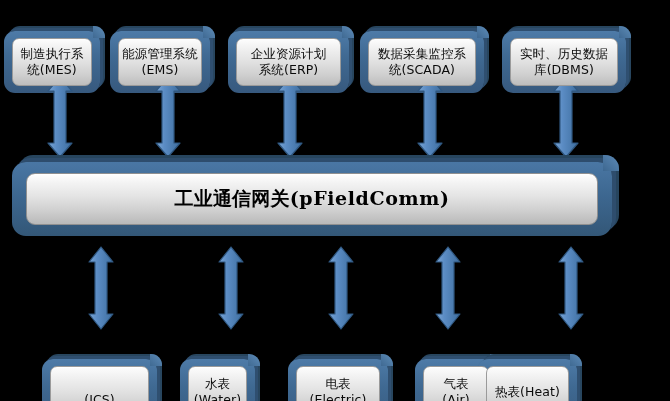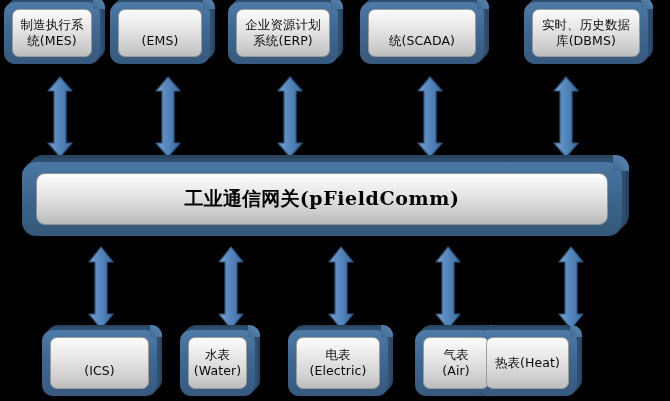--- a/index.html
+++ b/index.html
@@ -28,20 +28,21 @@
     border-radius: 11px;
     background: linear-gradient(180deg, #4e7ba8 0%, #3f6992 42%, #37597e 100%);
     box-shadow:
        3px -3px 0 0 #2f4f70,
        5px -5px 0 0 #28465f,
        1px 1px 2px rgba(0,0,0,0.7);
     padding: 7px 8px;
     display: flex;
     align-items: center;
     justify-content: center;
+    margin-top: 29px;
   }
   .node::after {
     
     content: "";
     position: absolute;
     top: -5px;
     right: -5px;
     width: 12px;
     height: 12px;
     border-radius: 0 11px 0 0;
@@ -77,21 +78,21 @@
   .top-node  { top: 2px; height: 62px; }
   .top-node .face { font-size: 12.5px; }
 
   
   .bottom-node { top: 330px; height: 66px; }
   .bottom-node .face { font-size: 12.5px; }
 
   
   #gateway {
     position: absolute;
-    left: 22px;
+    left: 12px;
     top: 162px;
     width: 600px;
     height: 74px;
     box-sizing: border-box;
     border-radius: 14px;
     background: linear-gradient(180deg, #4a77a4 0%, #3d6790 45%, #33periodo 100%);
     background: linear-gradient(180deg, #4a77a4 0%, #3d6790 45%, #335777 100%);
     box-shadow:
        4px -4px 0 0 #2e4d6d,
        7px -7px 0 0 #27455e,
@@ -160,45 +161,45 @@
       <span>
         <span>制造执行系</span><br>
         <span>统(MES)</span>
       </span>
     </div>
   </div>
 
   <div class="node top-node" style="left:110px; width:100px;">
     <div class="face">
       <span>
-        <br>
+        <span>能源管理系统</span><br>
         <span>(EMS)</span>
       </span>
     </div>
   </div>
 
-  <div class="node top-node" style="left:228px; width:110px;">
+  <div class="node top-node" style="left:228px; width:121px;">
     <div class="face">
       <span>
         <span>企业资源计划</span><br>
         <span>系统(ERP)</span>
       </span>
     </div>
   </div>
 
   <div class="node top-node" style="left:360px; width:124px;">
     <div class="face">
       <span>
-        <br>
+        <span>数据采集监控系</span><br>
         <span>统(SCADA)</span>
       </span>
     </div>
   </div>
 
-  <div class="node top-node" style="left:524px; width:124px;">
+  <div class="node top-node" style="left:502px; width:124px;">
     <div class="face">
       <span>
         <span>实时、历史数据</span><br>
         <span>库(DBMS)</span>
       </span>
     </div>
   </div>
 
   <div class="arrow" style="left:47px; top:76px;">
     <svg width="26" height="82" viewBox="0 0 26 82">

